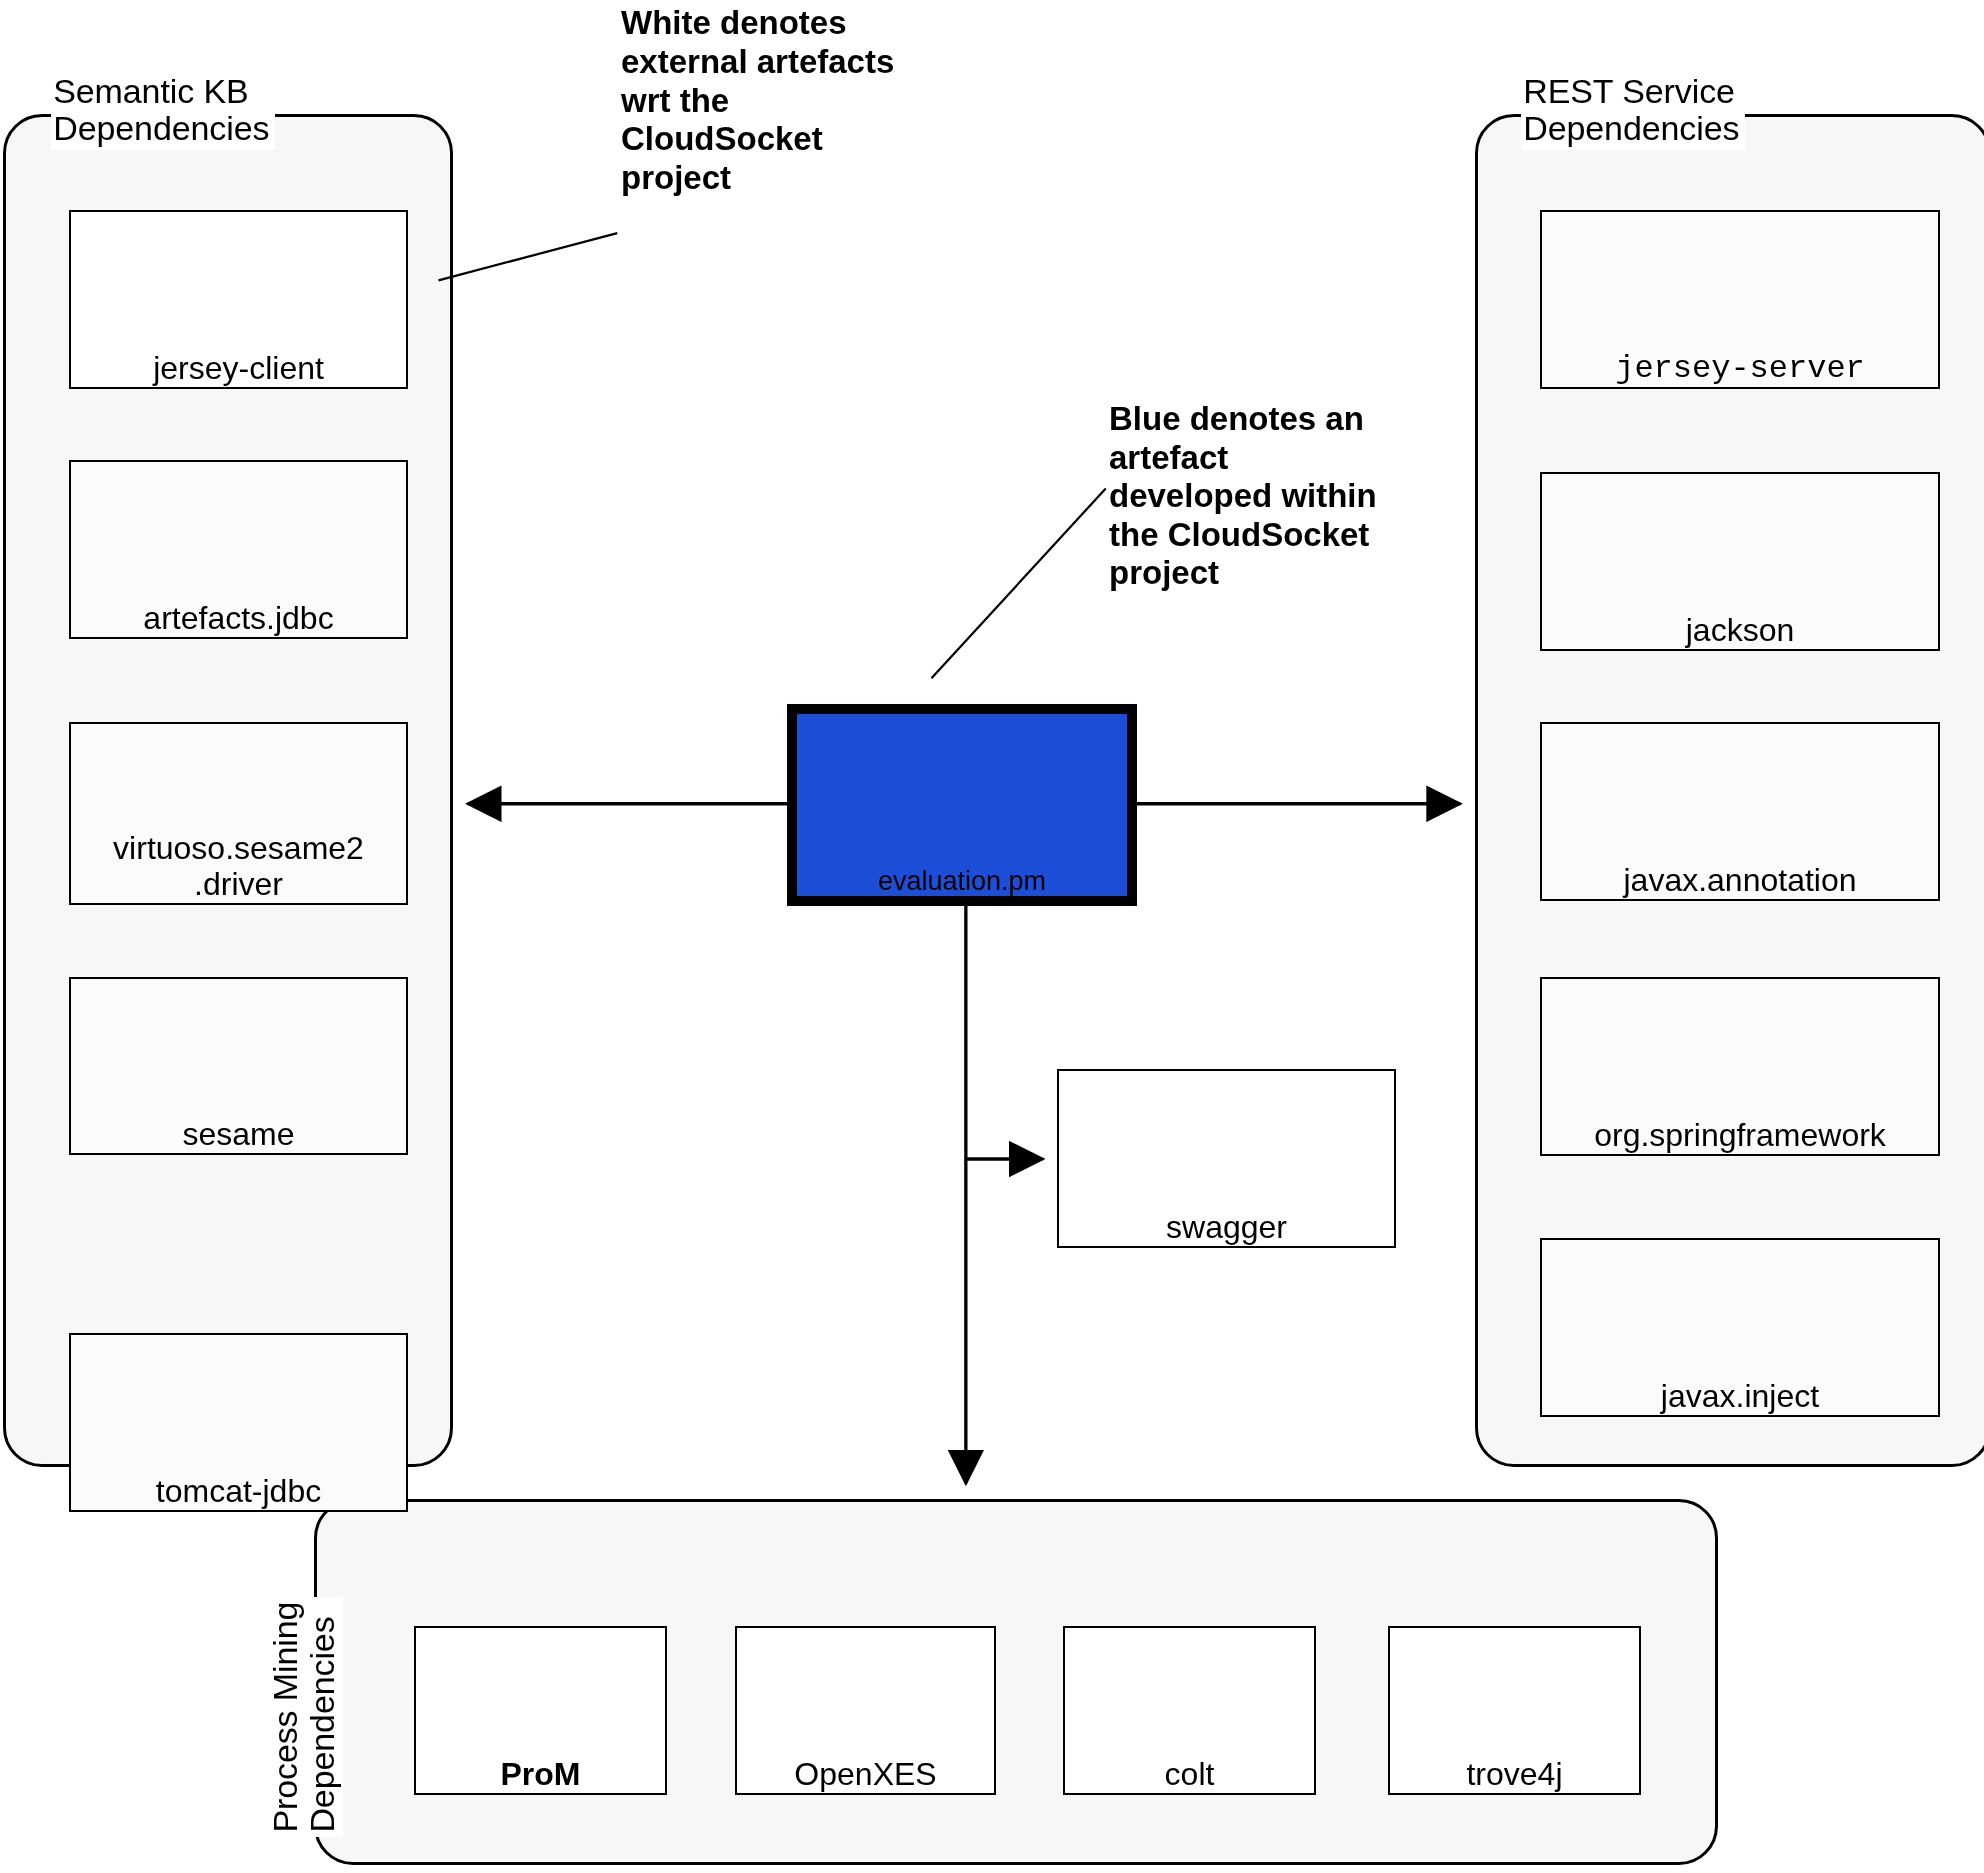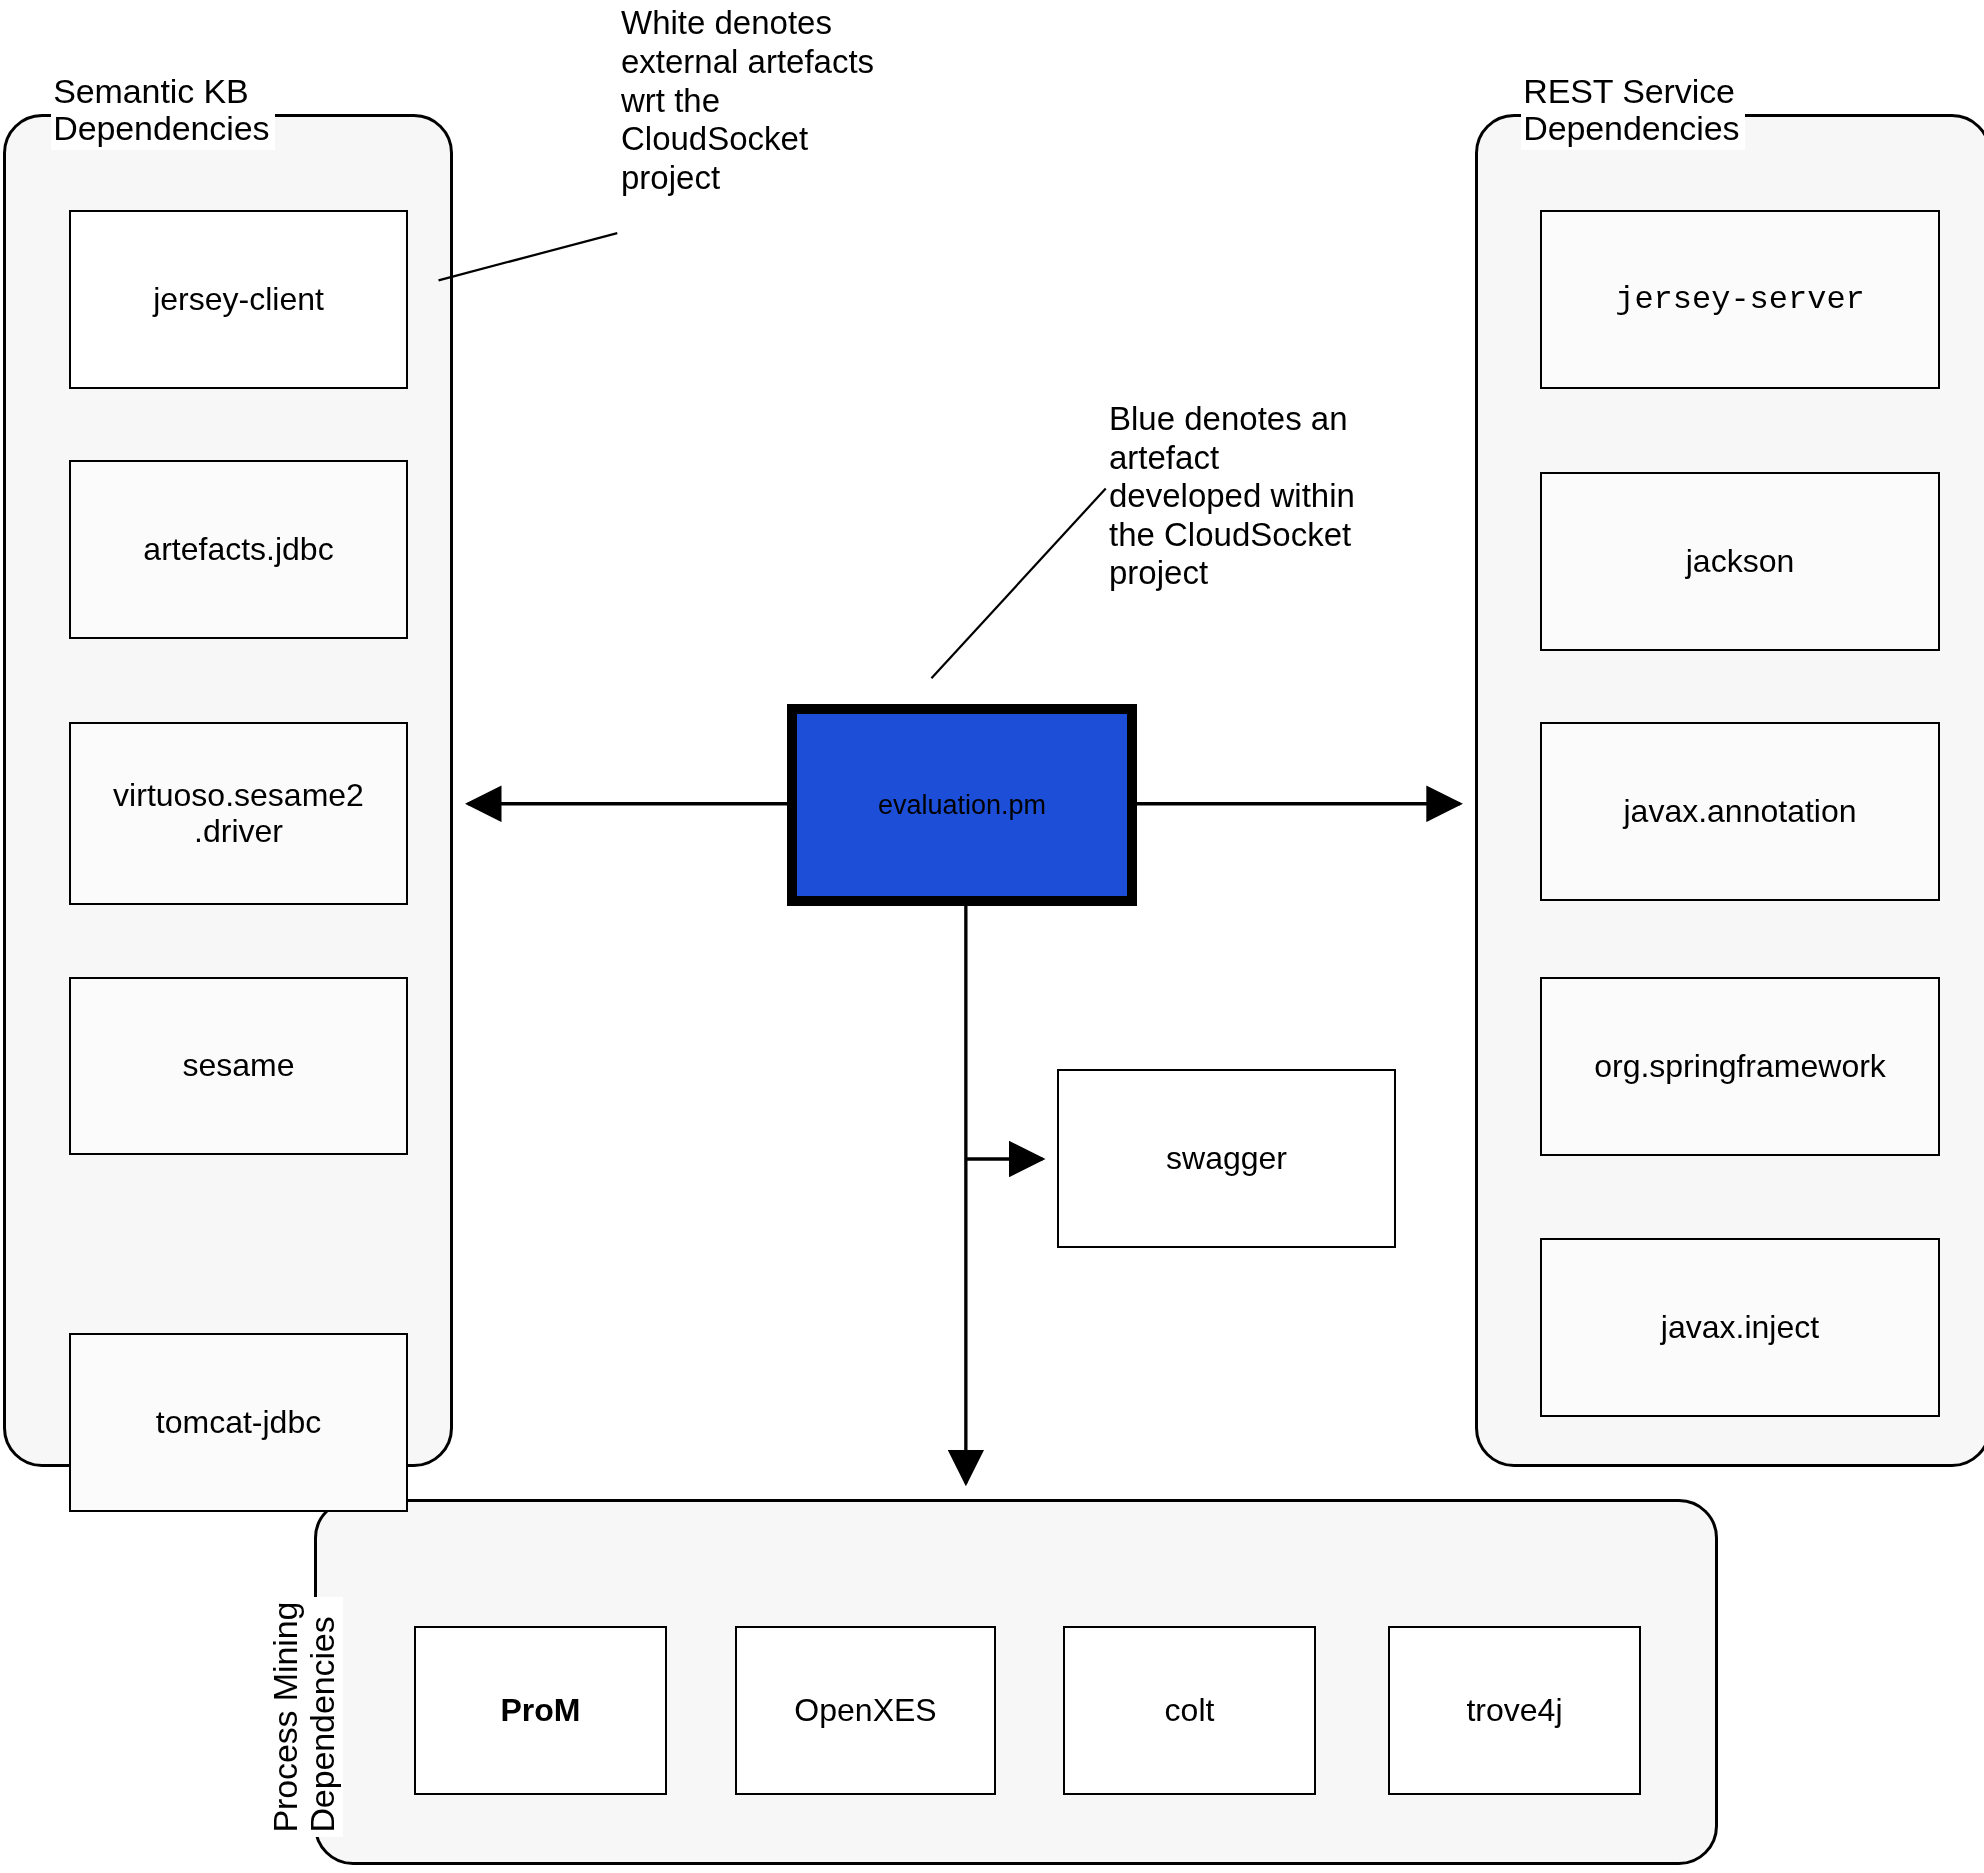--- a/index.html
+++ b/index.html
@@ -43,21 +43,21 @@
     text-align: left;
   }
 
   
   .node {
     position: absolute;
     box-sizing: border-box;
     border: 2.8px solid #000000;
     background: #ffffff;
     display: flex;
-    align-items: center;
+    align-items: flex-end;
     justify-content: center;
     text-align: center;
     font-size: 32px;
     line-height: 1.12;
     color: #000000;
     z-index: 10;
   }
   .node.tight { background: #fbfbfb; }
 
   
@@ -69,20 +69,21 @@
   }
 
   
   .note {
     position: absolute;
     font-size: 33px;
     line-height: 1.17;
     color: #000000;
     white-space: pre-line;
     z-index: 45;
+    font-weight: bold;
   }
 
   
   #links {
     position: absolute;
     left: 0;
     top: 0;
     width: 1985px;
     height: 1874px;
     z-index: 20;

